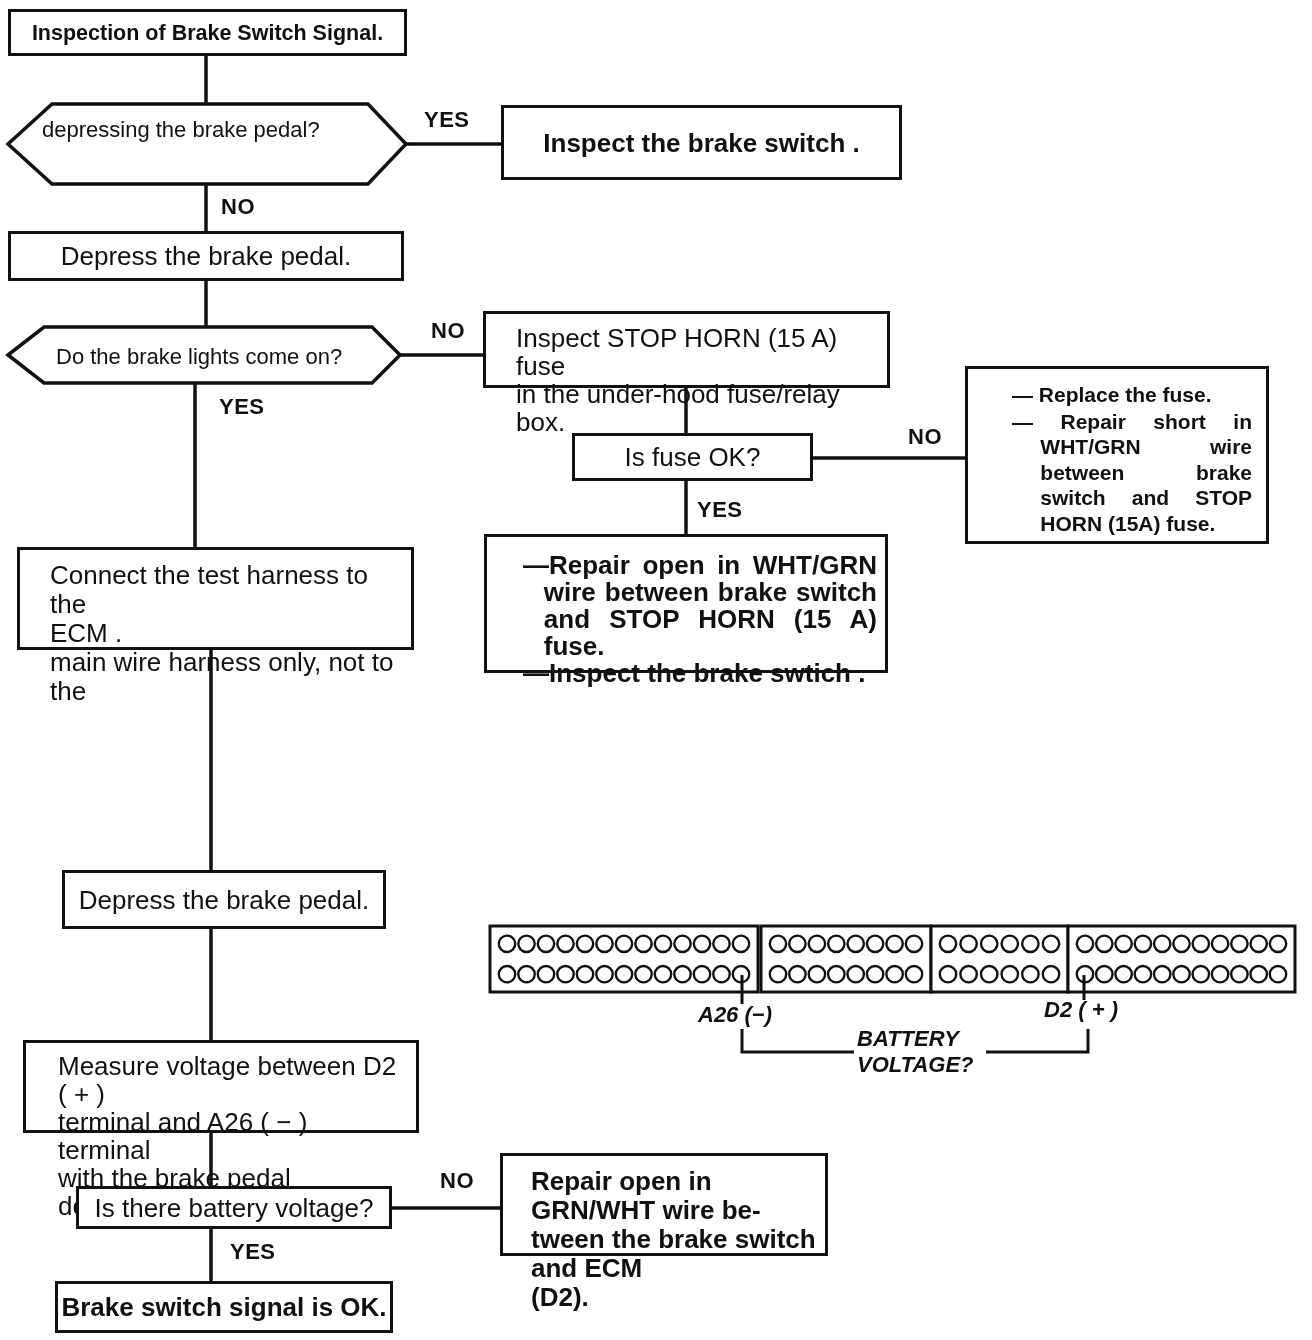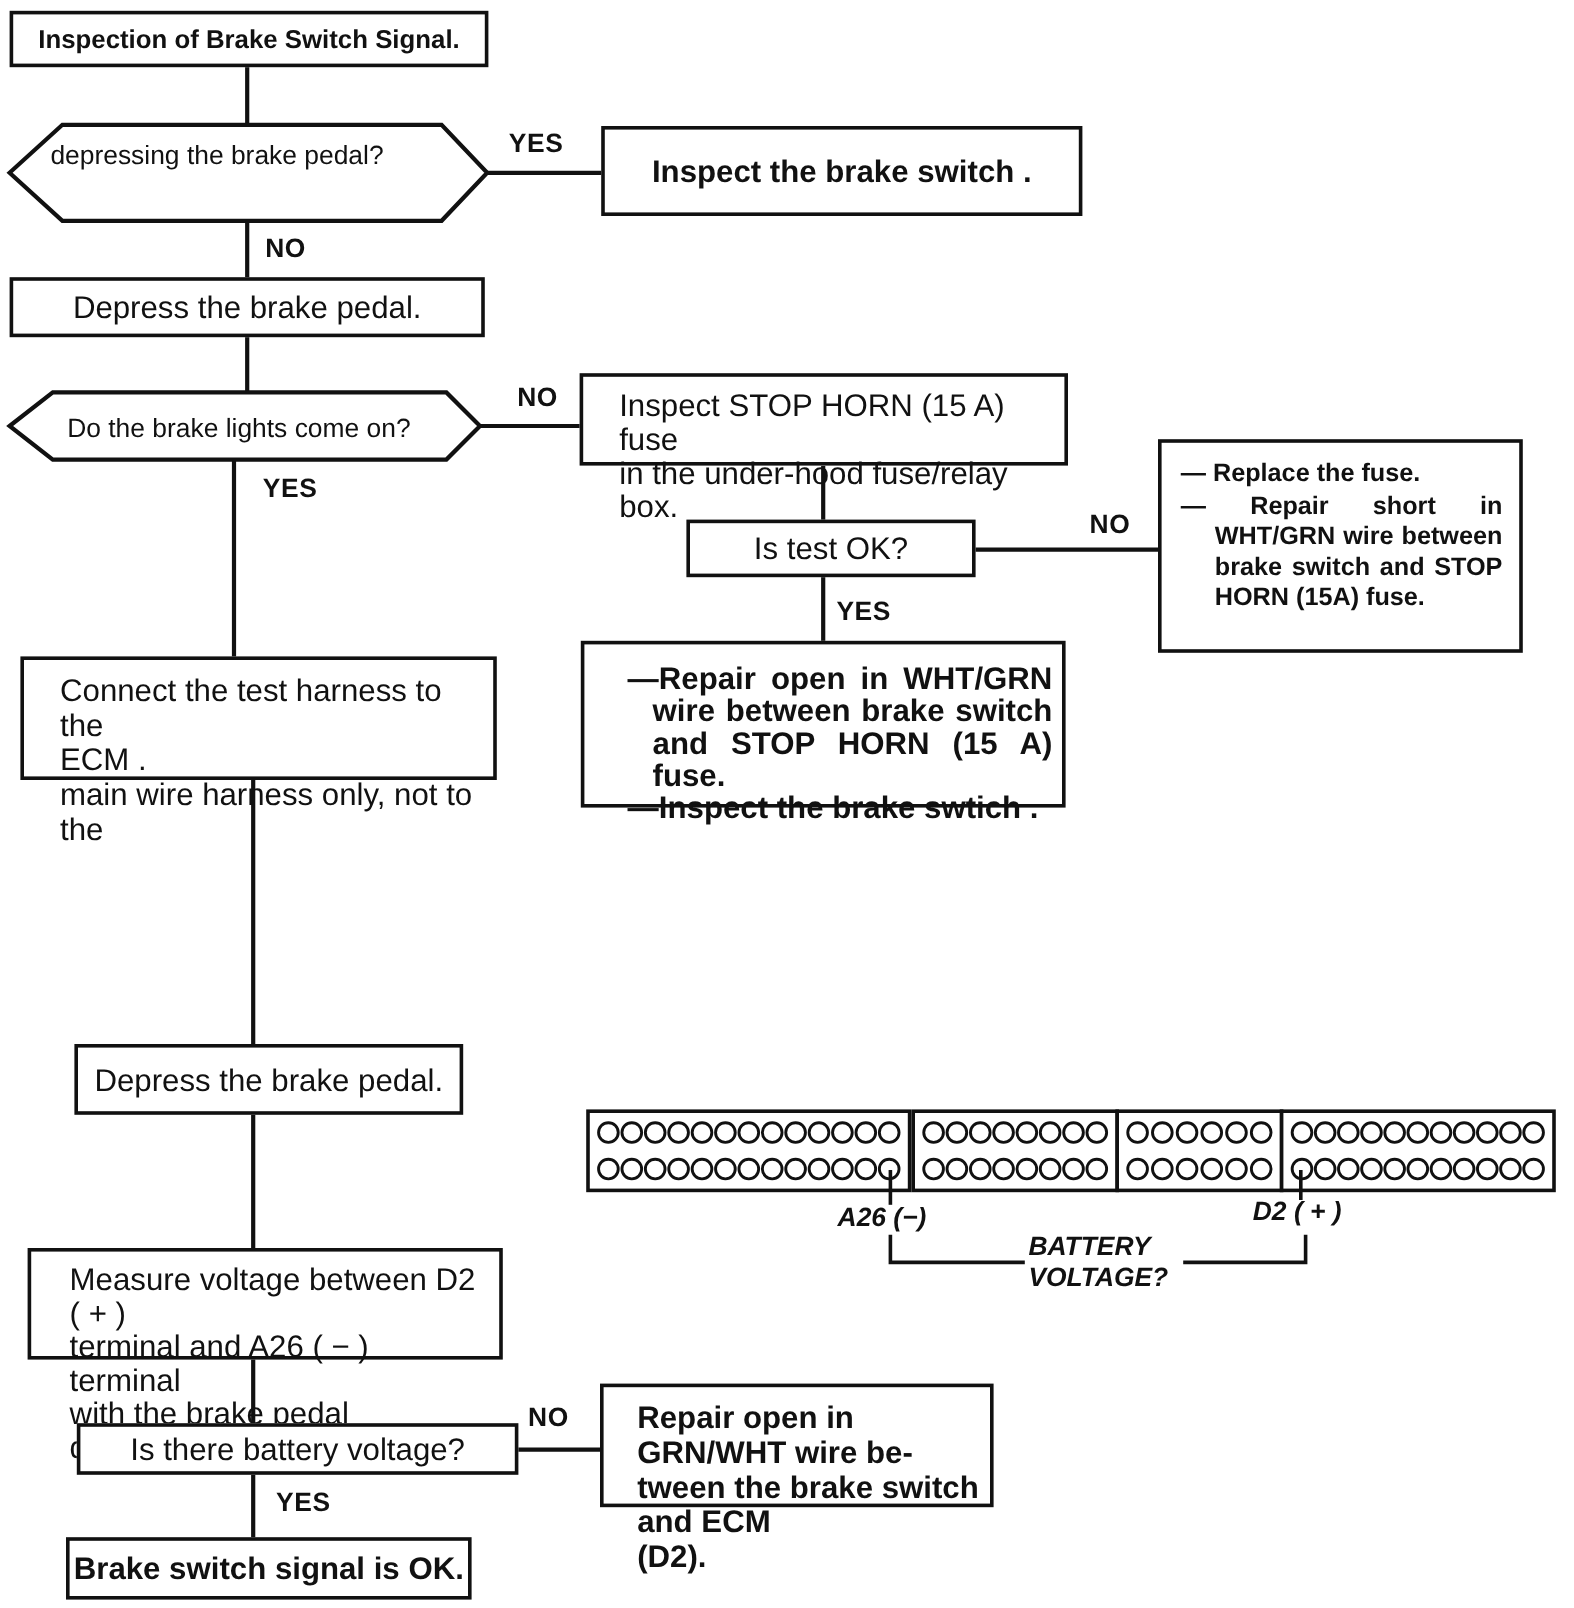--- a/index.html
+++ b/index.html
@@ -171,23 +171,23 @@
 
   <div class="box center" style="left:8px;top:231px;width:396px;height:50px;">Depress the brake pedal.</div>
 
   <div class="hextext" style="left:56px;top:343px;width:330px;">Do the brake lights come on?</div>
 
   <div class="box" style="left:483px;top:311px;width:407px;height:77px;padding:10px 10px 0 30px;">
     <div>Inspect STOP HORN (15 A) fuse</div>
     <div>in the under-hood fuse/relay box.</div>
   </div>
 
-  <div class="box center" style="left:572px;top:433px;width:241px;height:48px;">Is test OK?</div>
-
-  <div class="box bold" style="left:965px;top:366px;width:304px;height:178px;padding:13px 14px 0 16px;font-size:21px;line-height:25.5px;">
+  <div class="box center" style="left:572px;top:433px;width:241px;height:48px;">Is fuse OK?</div>
+
+  <div class="box bold" style="left:965px;top:366px;width:304px;height:178px;padding:13px 14px 0 44px;font-size:21px;line-height:25.5px;">
     <div class="li">— Replace the fuse.</div>
     <div class="li">— Repair short in WHT/GRN wire between brake switch and STOP HORN (15A) fuse.</div>
   </div>
 
   <div class="box bold" style="left:484px;top:534px;width:404px;height:139px;padding:15px 8px 0 36px;line-height:27px;">
     <div class="li2">—Repair open in WHT/GRN wire between brake switch and STOP HORN (15 A) fuse.</div>
     <div class="li2">—Inspect the brake swtich .</div>
   </div>
 
   <div class="box" style="left:17px;top:547px;width:397px;height:103px;padding:11px 8px 0 30px;line-height:29px;">
@@ -197,21 +197,21 @@
   </div>
 
   <div class="box center" style="left:62px;top:870px;width:324px;height:59px;">Depress the brake pedal.</div>
 
   <div class="box" style="left:23px;top:1040px;width:396px;height:93px;padding:9px 18px 0 32px;line-height:28px;">
     <div>Measure voltage between D2 ( + )</div>
     <div>terminal and A26 ( − ) terminal</div>
     <div>with the brake pedal depressed.</div>
   </div>
 
-  <div class="box center" style="left:64px;top:1186px;width:368px;height:43px;">Is there battery voltage?</div>
+  <div class="box center" style="left:76px;top:1186px;width:316px;height:43px;">Is there battery voltage?</div>
 
   <div class="box bold" style="left:500px;top:1153px;width:328px;height:103px;padding:11px 6px 0 28px;line-height:29px;">
     <div>Repair open in GRN/WHT wire be-</div>
     <div>tween the brake switch and ECM</div>
     <div>(D2).</div>
   </div>
 
   <div class="box center bold" style="left:55px;top:1281px;width:338px;height:52px;">Brake switch signal is OK.</div>
 
   <span class="elabel" style="left:424px;top:107px;">YES</span>

